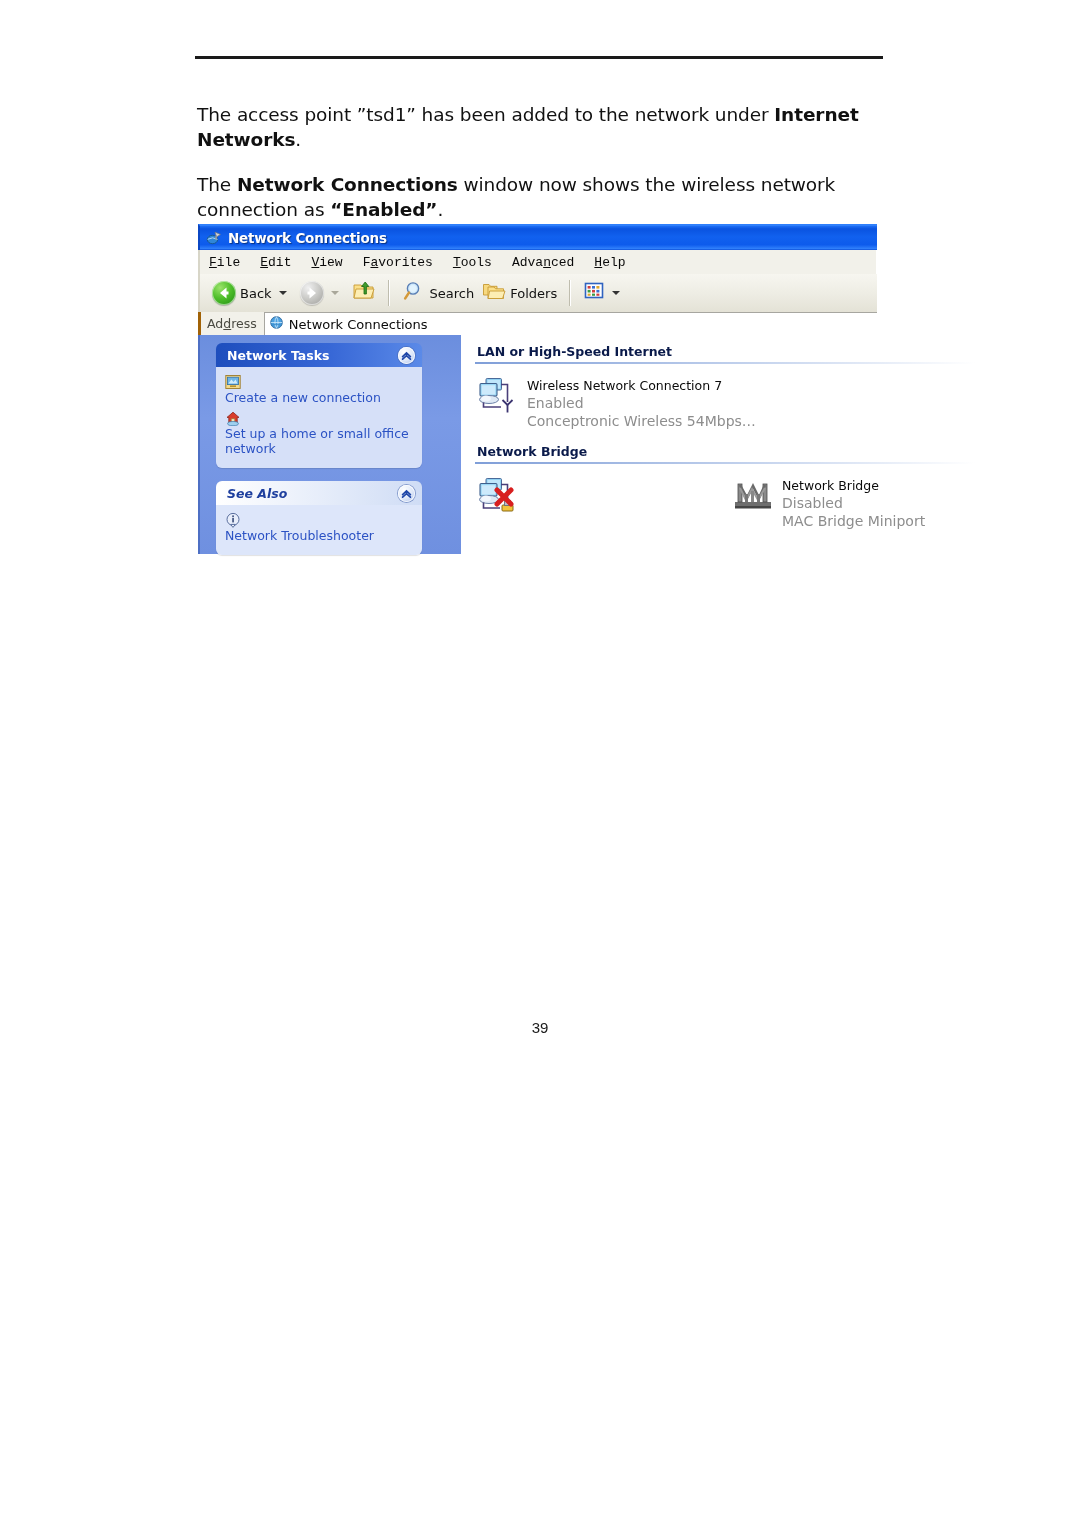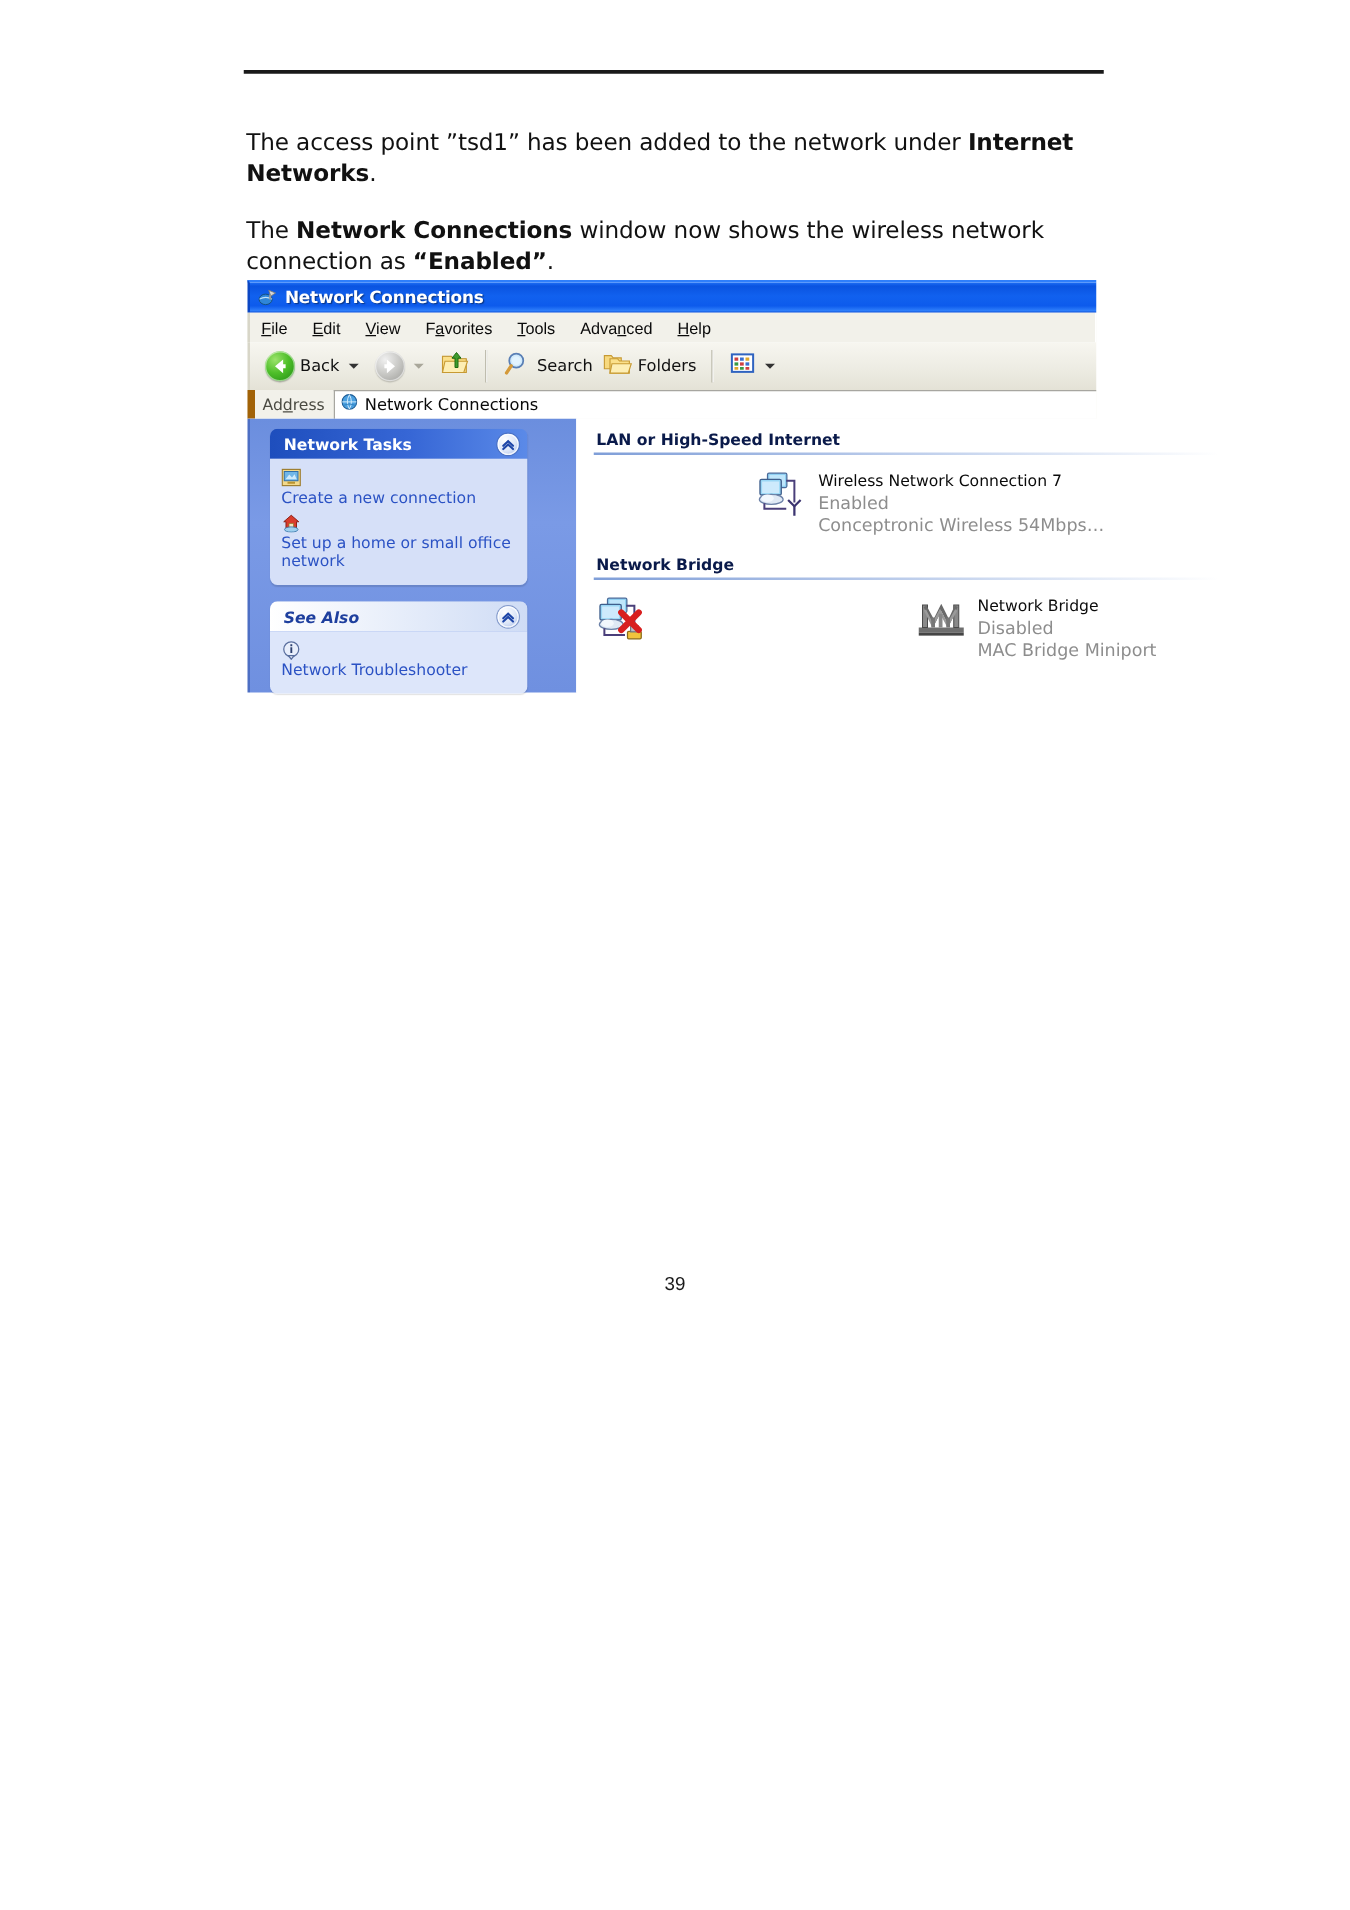--- a/index.html
+++ b/index.html
@@ -96,21 +96,21 @@
     display: flex;
     align-items: center;
     padding-left: 9px;
     border-left: 2px solid #d8d6c8;
     border-right: 1px solid #ffffff;
     box-sizing: border-box;
   }
   .menu-item {
     font-size: 13px;
     color: #0a0a0a;
-    font-family: Liberation Sans, sans-serif;
+    font-family: Liberation Mono, monospace;
     margin-right: 20px;
     white-space: nowrap;
     cursor: default;
   }
   .menu-item u { text-decoration: underline; }
 
   
   .toolbar {
     height: 38px;
     background: linear-gradient(to bottom, #f7f6f0 0%, #edece3 55%, #e4e2d6 100%);
@@ -166,21 +166,21 @@
     box-shadow: inset 0 0 0 1px rgba(255,255,255,0.55), 0 1px 1px rgba(0,0,0,0.18);
   }
   .navcircle svg { position: absolute; left: 0; top: 0; }
 
   
   .addressbar {
     height: 23px;
     background: #f2f1ea;
     display: flex;
     align-items: center;
-    border-left: 6px solid #a16207;
+    border-left: 3px solid #a16207;
     box-sizing: border-box;
   }
   .addr-label {
     font-size: 12.5px;
     color: #4a4a42;
     font-family: "DejaVu Sans", sans-serif;
     padding: 0 7px 0 6px;
     white-space: nowrap;
   }
   .addr-field {
@@ -298,21 +298,20 @@
     padding-left: 4px;
   }
   .group-rule {
     height: 2px;
     margin: 3px 12px 0 2px;
     background: linear-gradient(to right, #7f9ed8 0%, #c3d2ed 55%, #ffffff 100%);
   }
   .items-row {
     display: flex;
     padding: 10px 0 0 4px;
-    justify-content: center;
   }
   .conn-item {
     display: flex;
     align-items: flex-start;
     width: 255px;
     cursor: default;
   }
   .conn-icon {
     width: 44px; height: 42px;
     margin-right: 6px;

